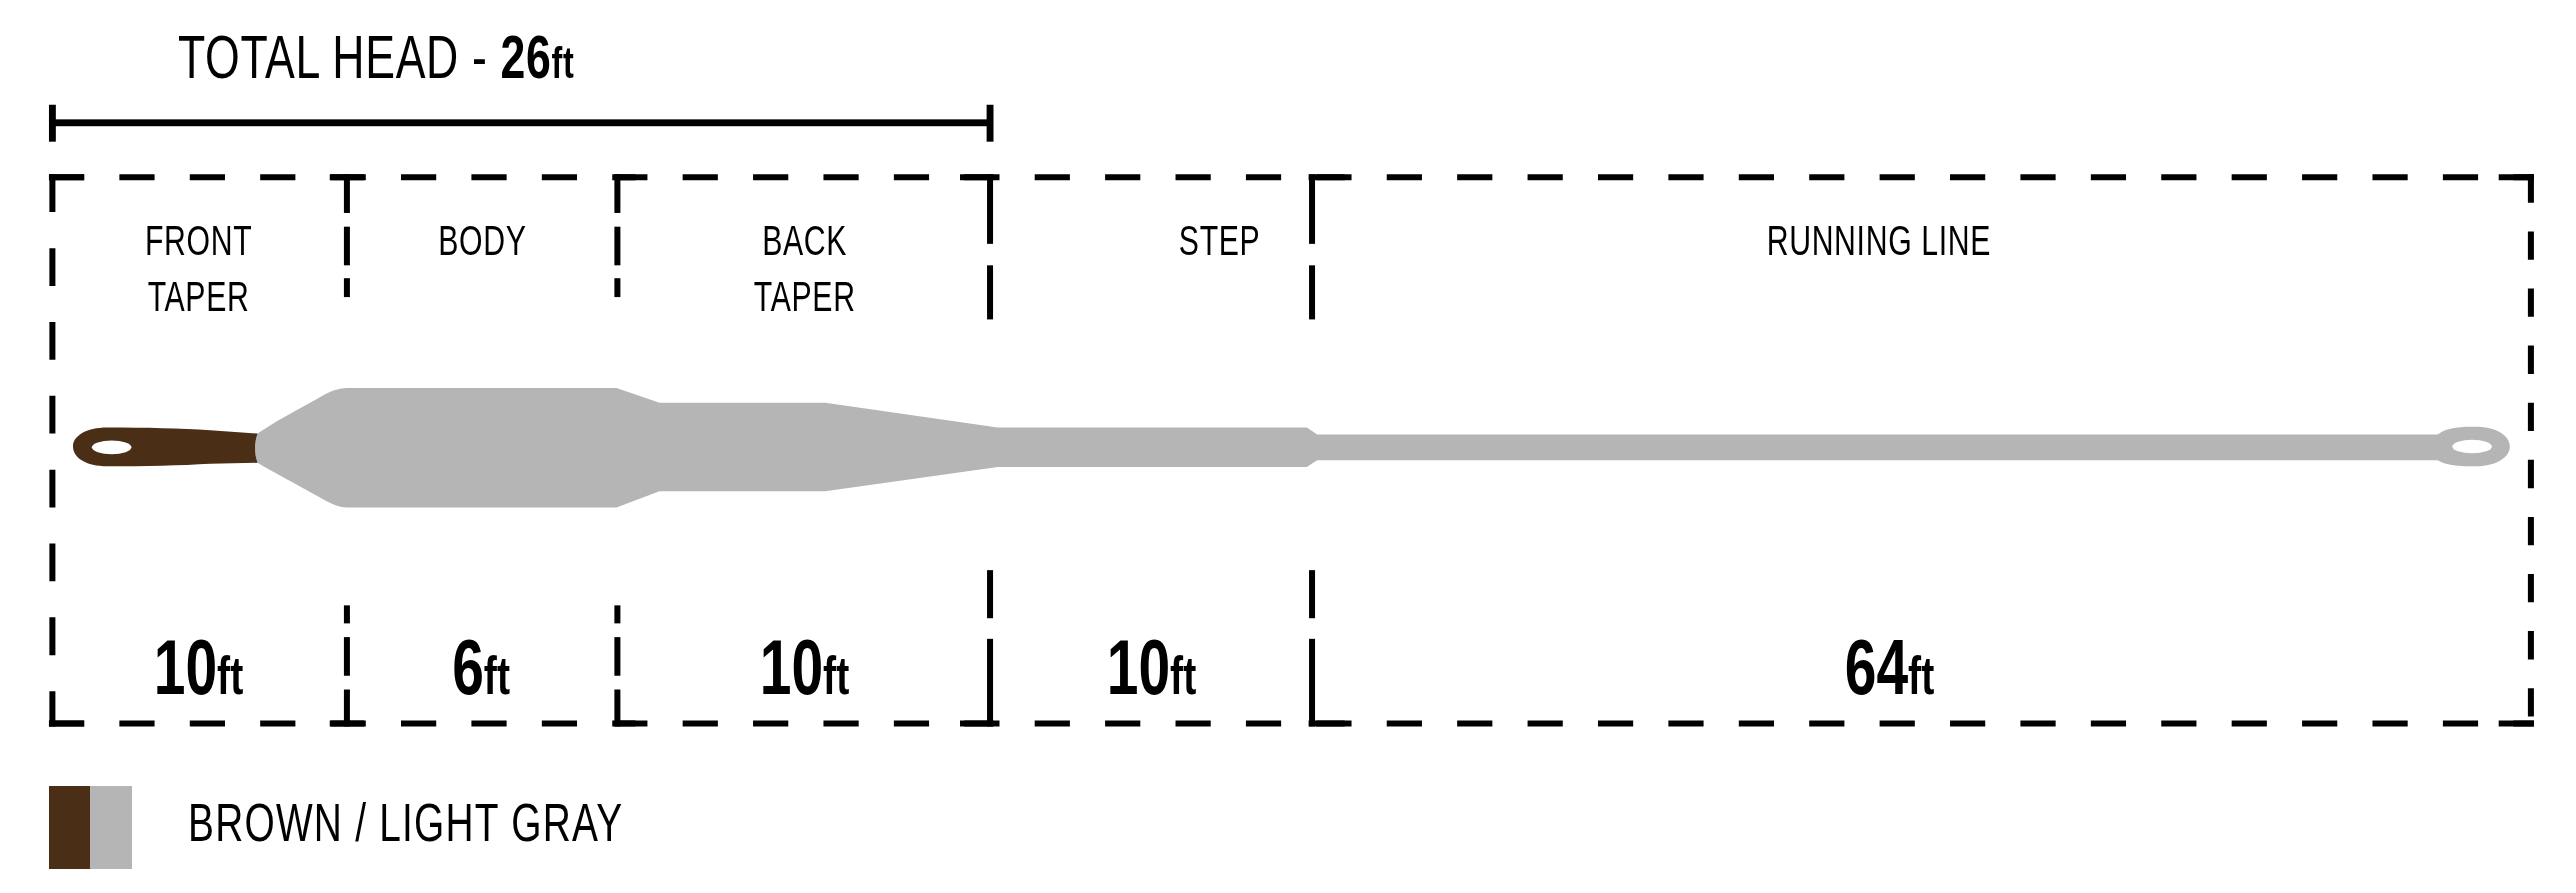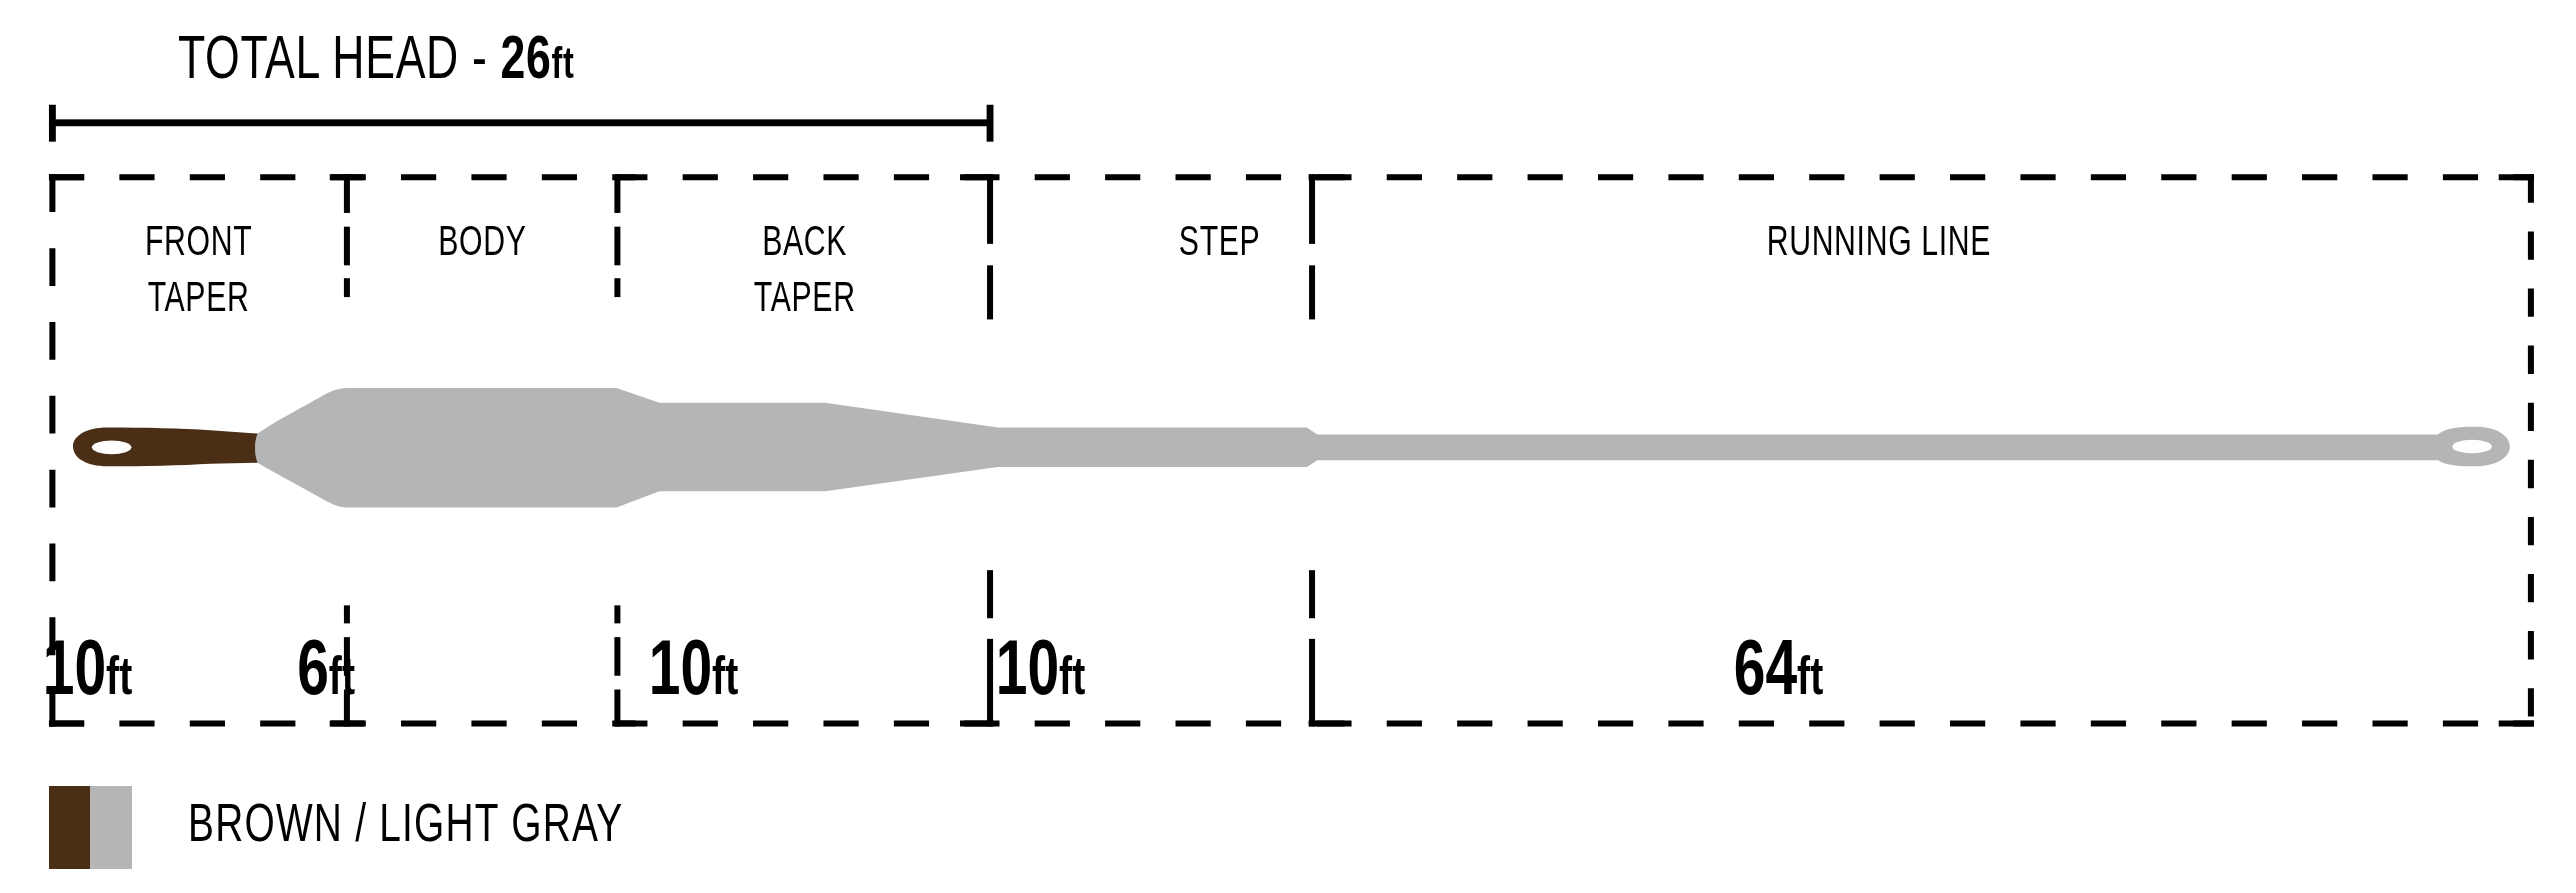--- a/index.html
+++ b/index.html
@@ -11,21 +11,21 @@
   }
   .title .wrap { transform: scaleX(0.72); transform-origin: left center; display: inline-block; white-space: nowrap; }
   .title .num { font-weight: bold; }
   .title .unit { font-weight: bold; font-size: 45px; }
   .zone-label {
     position: absolute; top: 213px; text-align: center; font-size: 42px; line-height: 56px;
     width: 343px; margin-left: -172px; letter-spacing: 0.9px;
   }
   .zone-label .inner { transform: scaleX(0.72); display: inline-block; white-space: pre-line; }
   .zone-len {
-    position: absolute; top: 629px; text-align: left; width: 343px; margin-left: -172px;
+    position: absolute; top: 629px; text-align: center; width: 343px; margin-left: -172px;
     font-size: 77px; line-height: 77px;
   }
   .zone-len .inner { transform: scaleX(0.74); display: inline-block; white-space: nowrap; }
   .zone-len .num { font-weight: bold; }
   .zone-len .unit { font-weight: bold; font-size: 53px; }
   .legend-swatch { position: absolute; left: 49px; top: 786px; width: 83px; height: 83px; display: flex; }
   .legend-swatch .c1 { width: 41px; height: 100%; }
   .legend-swatch .c2 { flex: 1; height: 100%; }
   .legend-text {
     position: absolute; left: 188px; top: 790px; font-size: 54px; line-height: 65px; letter-spacing: 1.7px;
@@ -147,21 +147,21 @@
 
 <div class="zone-label" style="left:199px"><span class="inner">FRONT
 TAPER</span></div>
 <div class="zone-label" style="left:483px"><span class="inner">BODY</span></div>
 <div class="zone-label" style="left:805px"><span class="inner">BACK
 TAPER</span></div>
 <div class="zone-label" style="left:1220px"><span class="inner">STEP</span></div>
 <div class="zone-label" style="left:1878px; width:687px; margin-left:-343px"><span class="inner">RUNNING LINE</span></div>
 
 <div class="zone-len" style="left:199px"><span class="inner"><span class="num">10</span><span class="unit">ft</span></span></div>
-<div class="zone-len" style="left:459px"><span class="inner"><span class="num">6</span><span class="unit">ft</span></span></div>
+<div class="zone-len" style="left:482px"><span class="inner"><span class="num">6</span><span class="unit">ft</span></span></div>
 <div class="zone-len" style="left:805px"><span class="inner"><span class="num">10</span><span class="unit">ft</span></span></div>
 <div class="zone-len" style="left:1152px"><span class="inner"><span class="num">10</span><span class="unit">ft</span></span></div>
 <div class="zone-len" style="left:1890px"><span class="inner"><span class="num">64</span><span class="unit">ft</span></span></div>
 
 <div class="legend-swatch">
   <div class="c1" style="background: rgb(74, 46, 22);"></div>
   <div class="c2" style="background: rgb(181, 181, 181);"></div>
 </div>
 <div class="legend-text"><span class="inner">BROWN / LIGHT GRAY</span></div>
 

